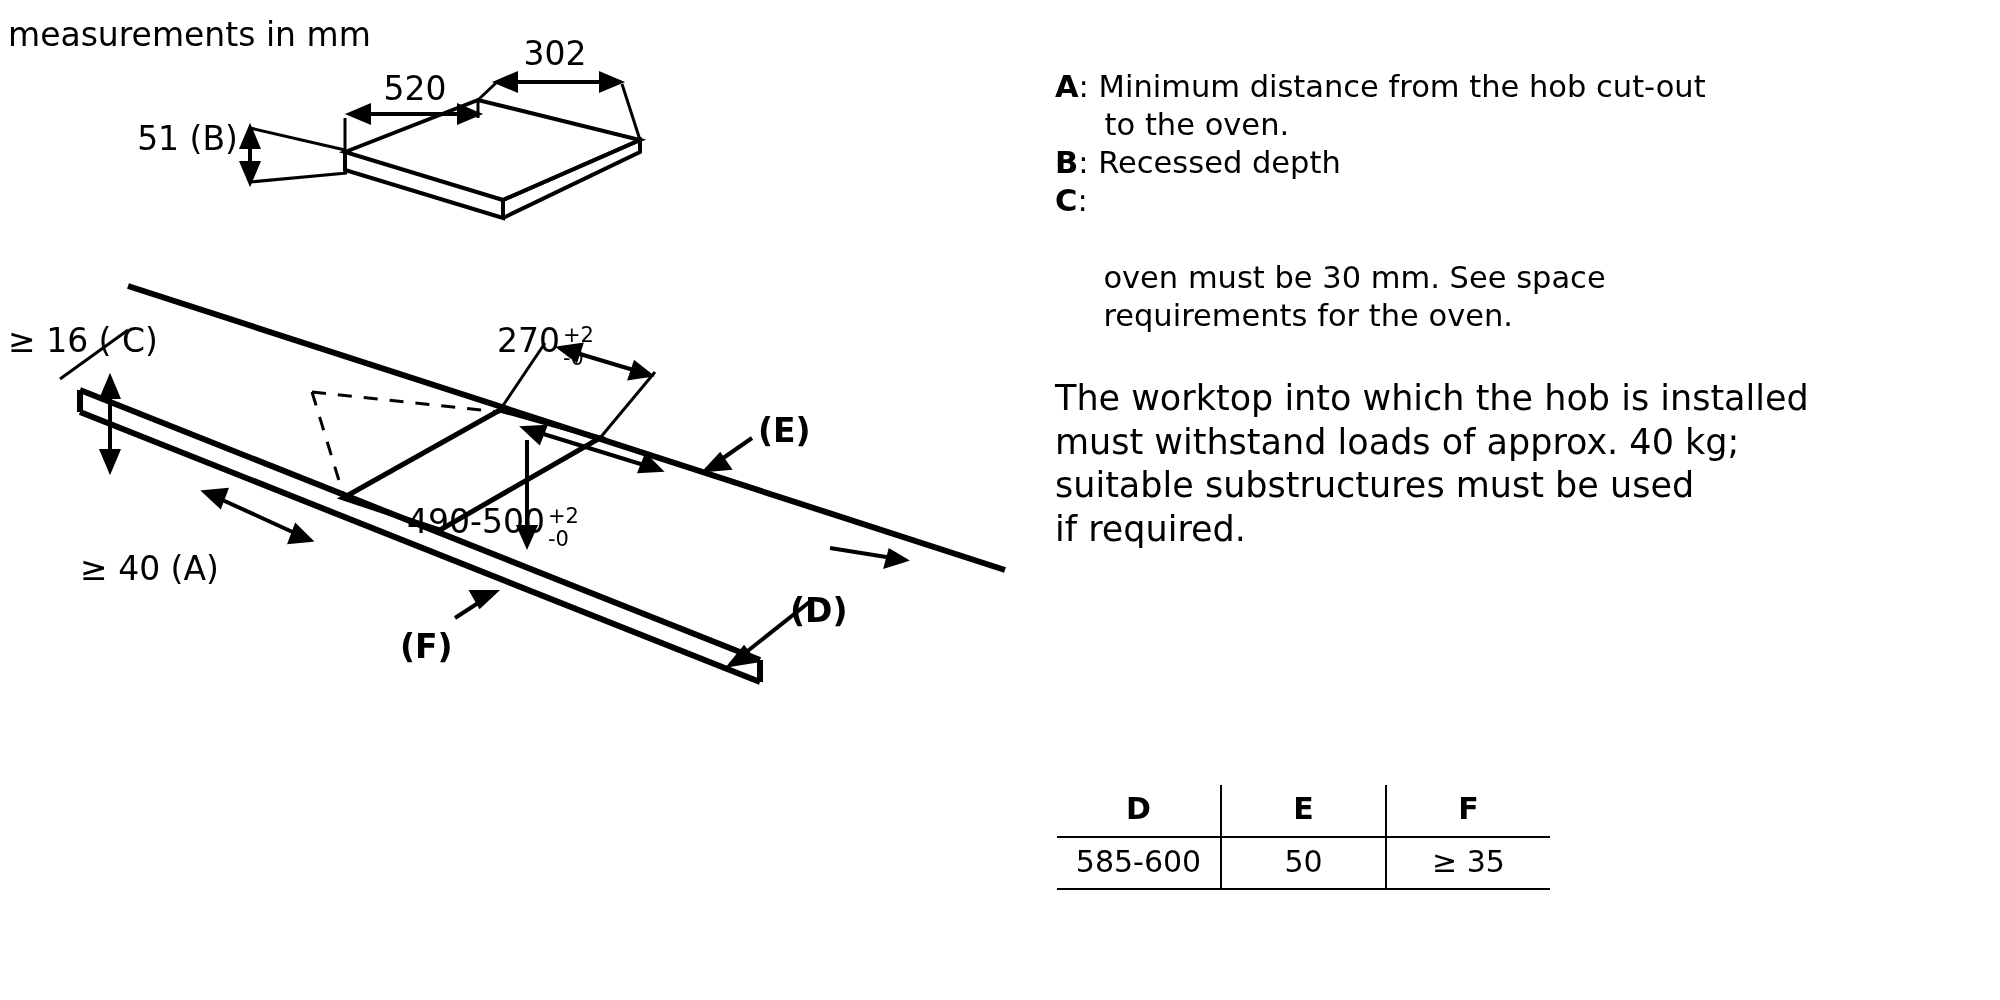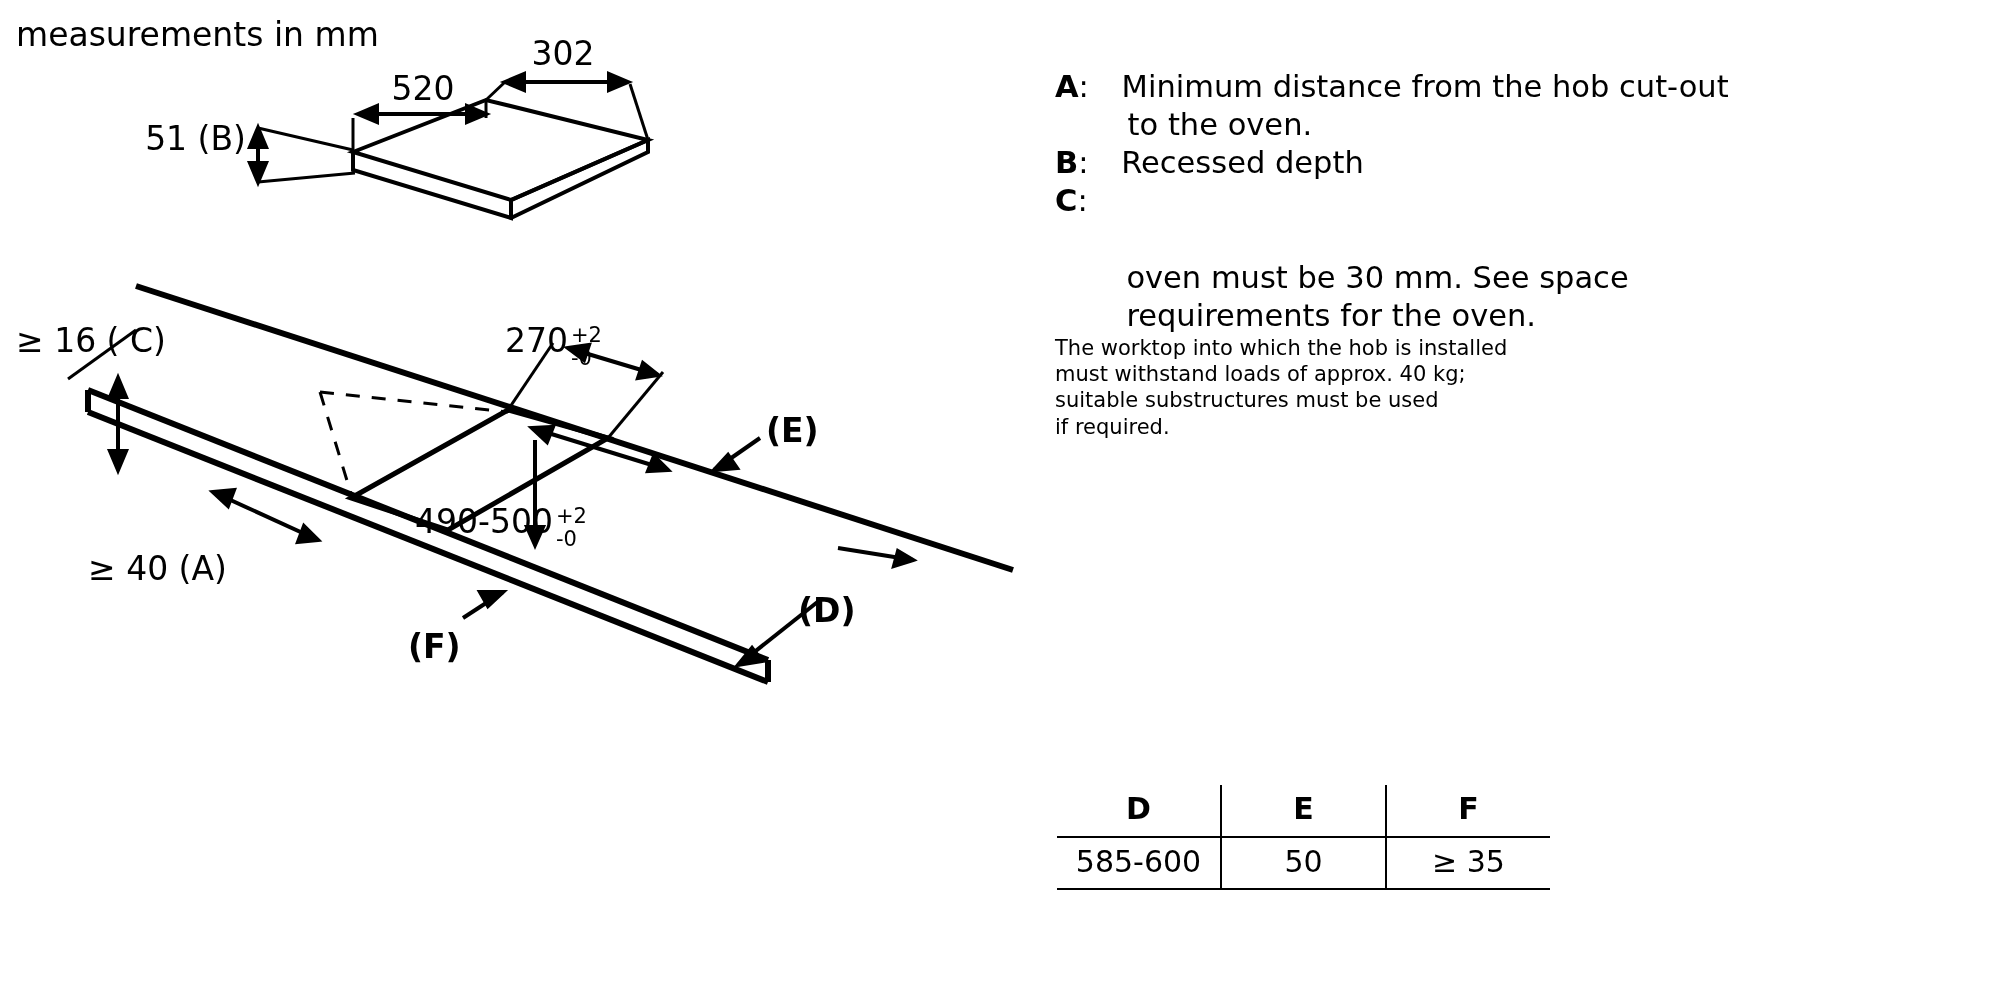--- a/index.html
+++ b/index.html
@@ -16,21 +16,21 @@
     color: #000000;
   }
   #stage {
     position: absolute;
     left: 0; top: 0;
     width: 2000px;
     height: 1000px;
   }
   .diagram-wrap {
     position: absolute;
-    left: 8px;
+    left: 0;
     top: 0;
     width: 1040px;
     height: 704px;
   }
   .diagram-wrap svg {
     display: block;
   }
   .txt {
     font-family: "DejaVu Sans", "Liberation Sans", sans-serif;
     fill: #000000;
@@ -55,24 +55,24 @@
   }
   .legend-key {
     font-weight: bold;
     white-space: pre;
   }
   .legend-sep {
     white-space: pre;
   }
   .legend-text {
     flex: 1;
-    margin-left: 23px;
   }
   .note {
-    font-size: 21px;
+    margin-top: 42px;
+    font-size: 35px;
     line-height: 1.25;
   }
   .note div { white-space: pre; }
 
   
   .tbl {
     position: absolute;
     left: 1057px;
     top: 785px;
     border-collapse: collapse;

